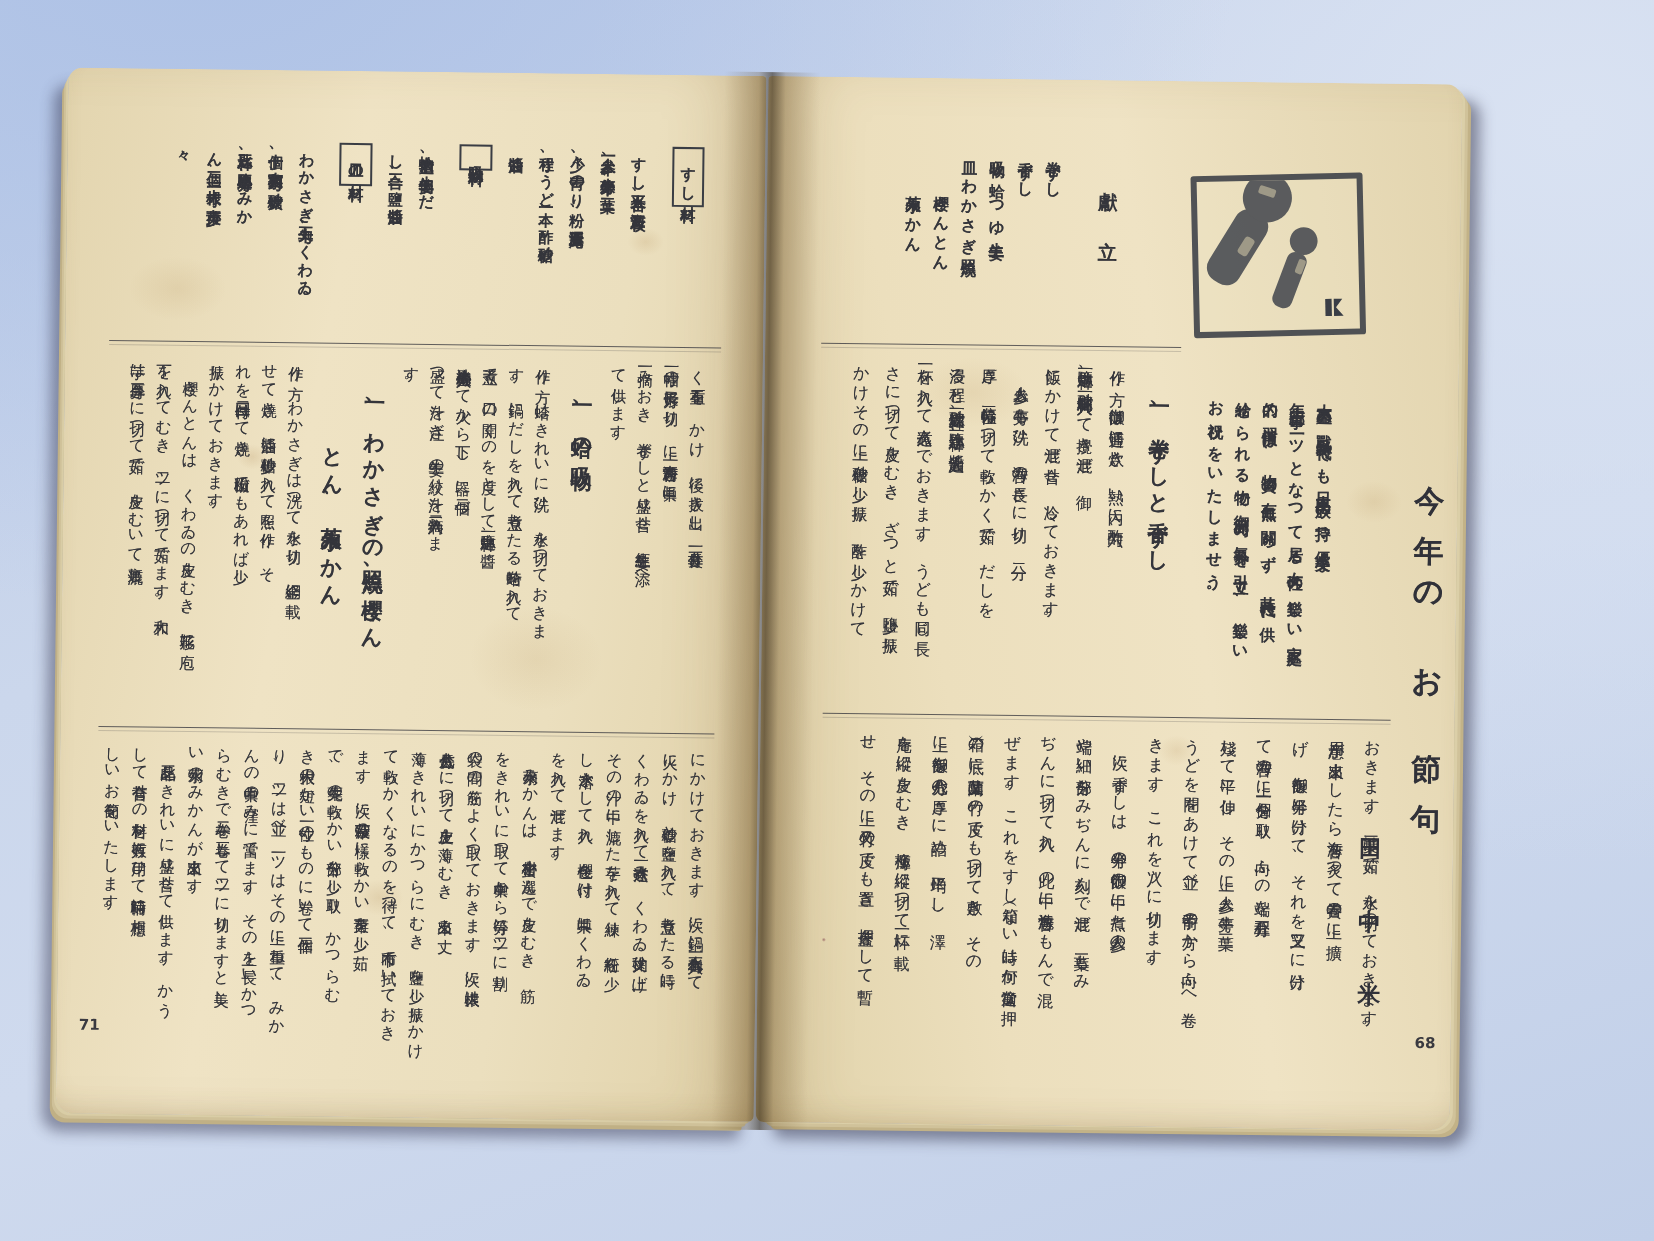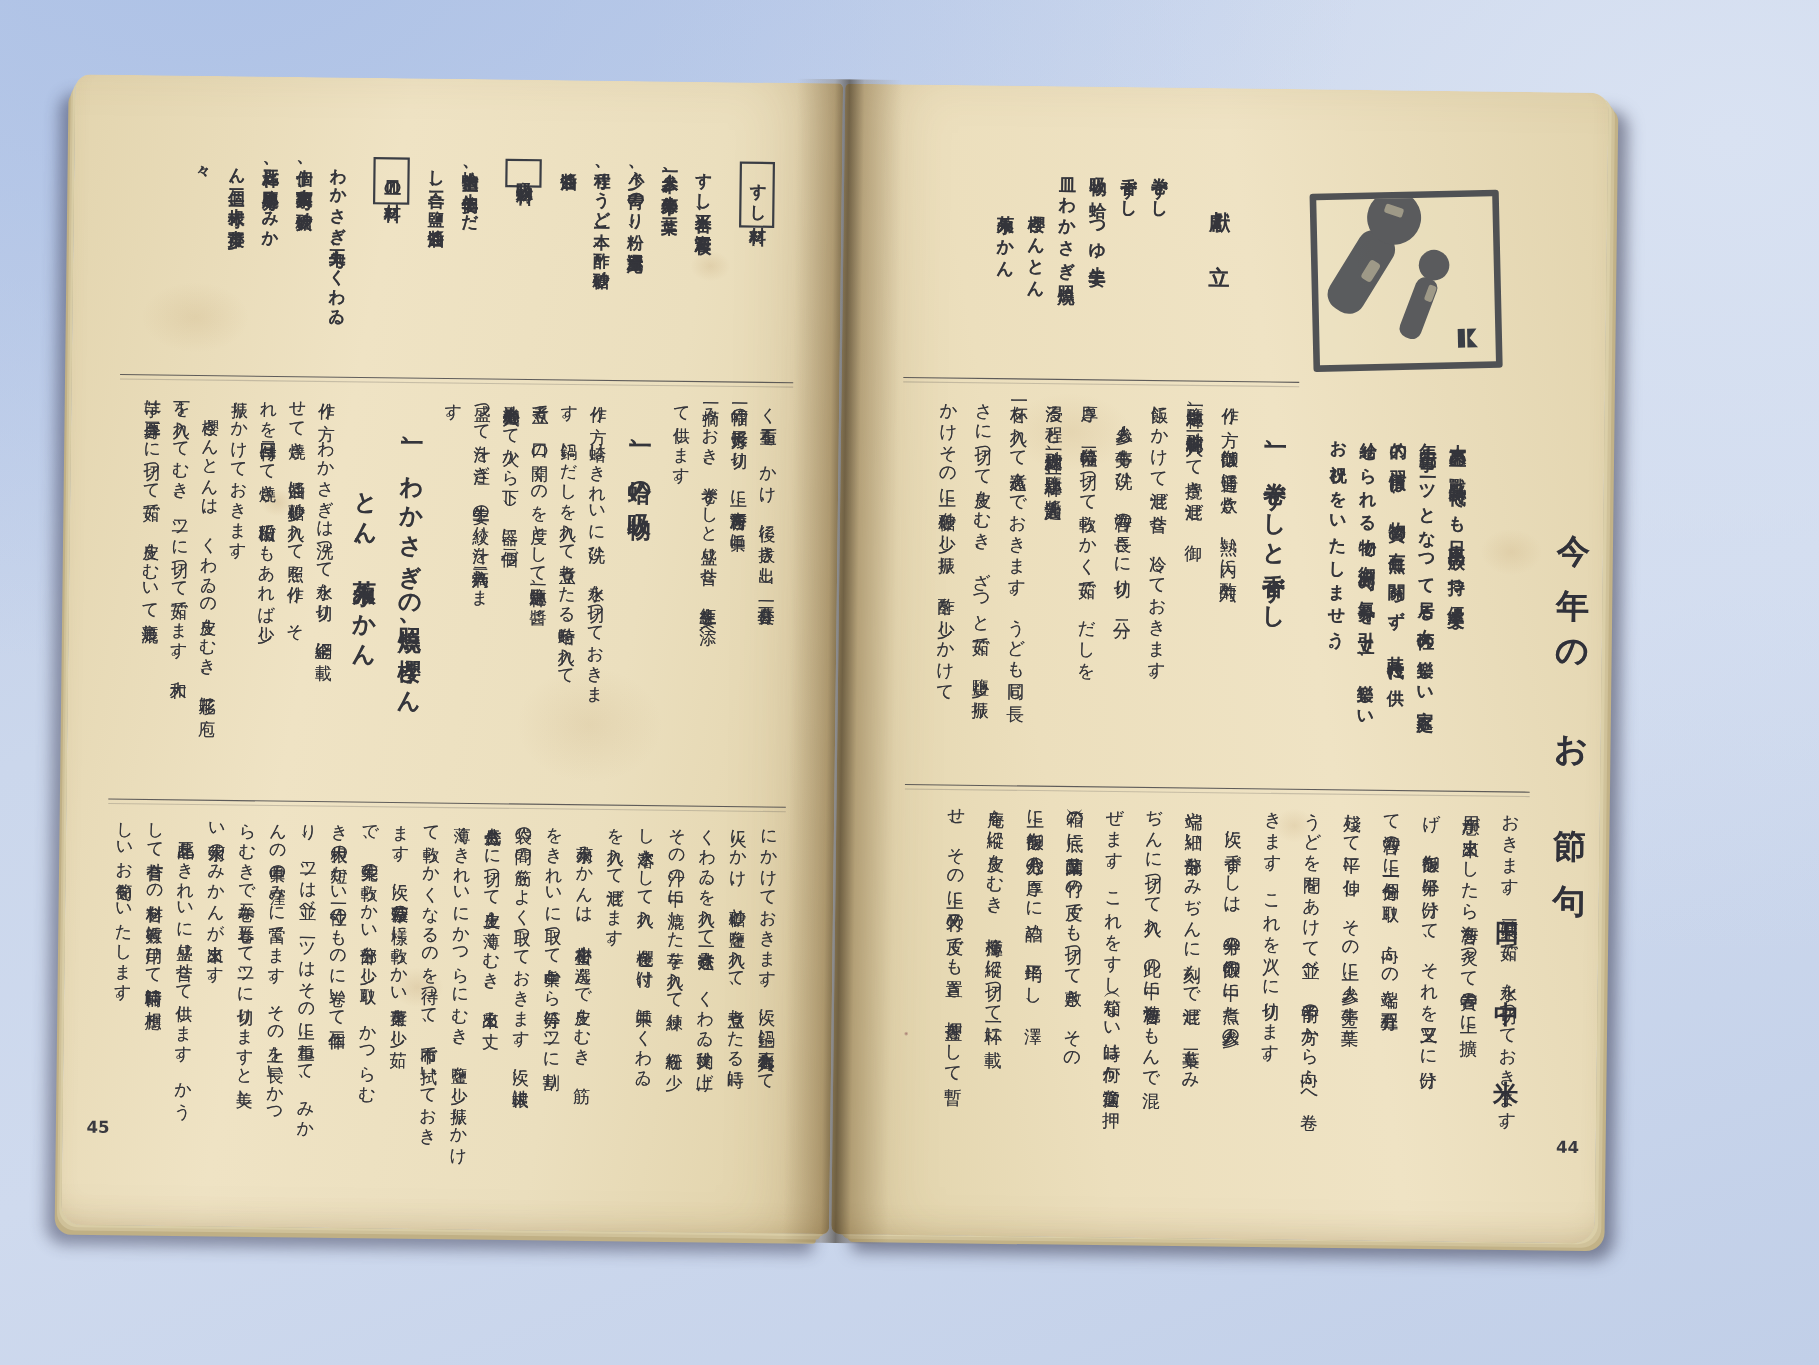--- a/index.html
+++ b/index.html
@@ -165,21 +165,21 @@
           <div class="vline">き大根の短かい一寸位のものに卷いて三個作</div>
           <div class="vline">り、二ツは並べ、一ツはその上に重ねて、みか</div>
           <div class="vline">んの眞中の窪みに當てます。その上を長いかつ</div>
           <div class="vline">らむきで二卷か三卷して二ツに切りますと美し</div>
           <div class="vline">い菊水のみかんが出來ます。</div>
           <div class="vline">　此三品をきれいに盛り合せて供します。かう</div>
           <div class="vline">して有合せの材料を有效に用ひて時節柄に相應</div>
           <div class="vline">しいお節句をいたします。</div>
         </div>
 
-      <div class="pagenum" style="left:22px;top:948px;">45</div>
+      <div class="pagenum" style="left:22px;top:948px;">71</div>
     </div>
 
     <div class="page right">
 
       <div class="stamp">
         <svg viewBox="0 0 150 140">
           <g fill="#41454d" opacity="0.85">
             <g transform="translate(66,16) rotate(33)">
               <rect x="-16" y="16" width="33" height="76" rx="14"></rect>
               <circle cx="0" cy="0" r="23"></circle>
@@ -254,18 +254,18 @@
           <div class="vline">　次に香ずしは、半分の御飯の中に煮た人參の</div>
           <div class="vline">端や細い部分をみぢんに刻んで混ぜ、三葉もみ</div>
           <div class="vline">ぢんに切つて入れ、此の中に燒海苔をもんで混</div>
           <div class="vline">ぜます。これをすし箱（ない時は何か適當な押</div>
           <div class="vline">箱）の底に葉蘭又は竹の皮でも切つて敷き、その</div>
           <div class="vline">上に御飯を七八分の厚さに詰め、平均にし、澤</div>
           <div class="vline">庵を縱に皮をむき、極薄く縱に切つて一杯に載</div>
           <div class="vline">せ、その上に又竹の皮でも置き、押蓋をして暫</div>
         </div>
 
-      <div class="pagenum" style="left:658px;top:950px;">44</div>
+      <div class="pagenum" style="left:658px;top:950px;">68</div>
     </div>
 
     <div class="fold"></div>
   </div>
 </div>
 
 </body></html>

